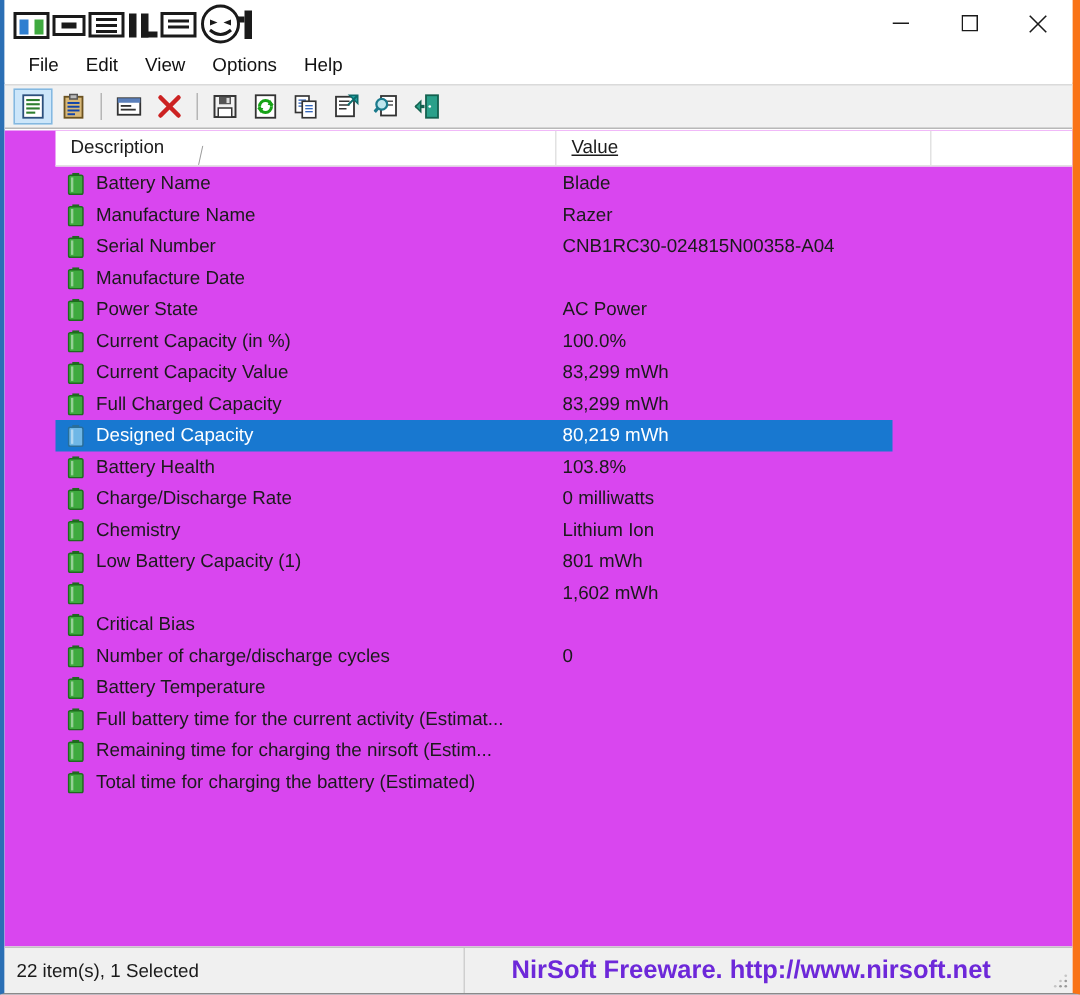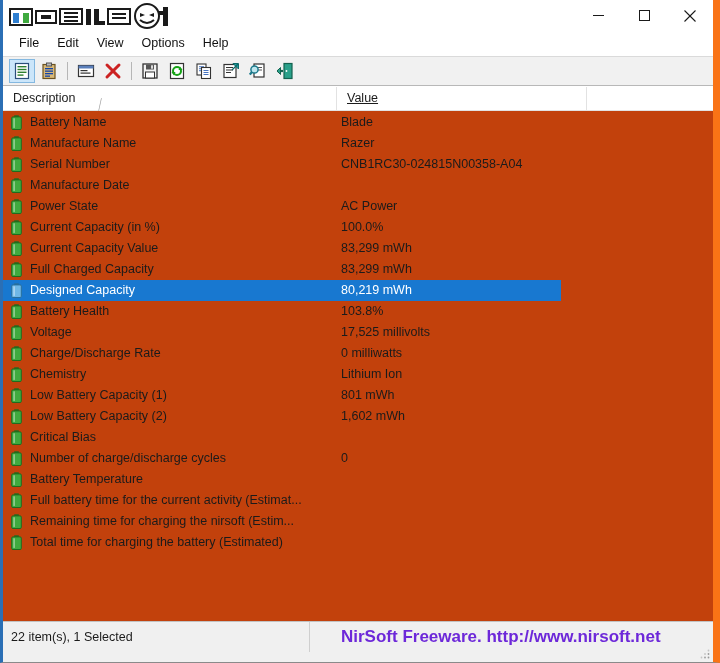--- a/index.html
+++ b/index.html
@@ -18,21 +18,21 @@
   }
 
   
   #app-window {
     position: absolute;
     left: 0; top: 0;
     width: 720px; height: 663px;
     background: #ffffff;
     box-sizing: border-box;
     border-left: 3px solid #2b6fb5;
-    border-right: 7px solid #f97316;
+    border-right: 5px solid #f97316;
     border-bottom: 1px solid #8a8a8a;
     overflow: hidden;
   }
 
   
   #title-bar {
     position: absolute;
     left: 0; top: 0;
     right: 0;
     height: 31px;
@@ -114,22 +114,23 @@
     background: #b6b6b6;
     margin: 0 5px 0 4px;
   }
 
   
   #listview {
     position: absolute;
     left: 0; top: 87px;
     right: 0;
     bottom: 31px;
-    background: #c2410c;
+    background: #d946ef;
     overflow: hidden;
+    padding-left: 34px;
   }
   #list-header {
     position: relative;
     height: 23px;
     background: #ffffff;
     border-bottom: 1px solid #e2e2e2;
   }
   .hdr-cell {
     position: absolute;
     top: 0;
@@ -201,21 +202,21 @@
     width: 558px;
     height: 21px;
     background: #1878d0;
   }
 
   
   #status-bar {
     position: absolute;
     left: 0; right: 0;
     bottom: 0;
-    height: 41px;
+    height: 31px;
     background: #f0f0f0;
     border-top: 1px solid #c2c2c2;
     box-sizing: border-box;
   }
   #status-left {
     position: absolute;
     left: 0; top: 0;
     width: 307px;
     height: 30px;
     line-height: 30px;
@@ -528,29 +529,20 @@
           </svg>
           <div class="cell-desc">Battery Health</div>
           <div class="cell-val">103.8%</div>
         </div>
         <div class="row">
           <svg class="battery-icon" viewBox="0 0 11 15">
             <rect x="3.2" y="0.3" width="4.6" height="1.6" fill="#1f6b1f"></rect>
             <rect x="0.7" y="1.9" width="9.6" height="12.6" rx="1.2" fill="#3faa3f" stroke="#1f6b1f" stroke-width="1"></rect>
             <rect x="2.3" y="3.3" width="1.6" height="9.6" fill="rgba(255,255,255,0.45)"></rect>
           </svg>
-          <div class="cell-desc">Voltage</div>
-          <div class="cell-val">17,525 millivolts</div>
-        </div>
-        <div class="row">
-          <svg class="battery-icon" viewBox="0 0 11 15">
-            <rect x="3.2" y="0.3" width="4.6" height="1.6" fill="#1f6b1f"></rect>
-            <rect x="0.7" y="1.9" width="9.6" height="12.6" rx="1.2" fill="#3faa3f" stroke="#1f6b1f" stroke-width="1"></rect>
-            <rect x="2.3" y="3.3" width="1.6" height="9.6" fill="rgba(255,255,255,0.45)"></rect>
-          </svg>
           <div class="cell-desc">Charge/Discharge Rate</div>
           <div class="cell-val">0 milliwatts</div>
         </div>
         <div class="row">
           <svg class="battery-icon" viewBox="0 0 11 15">
             <rect x="3.2" y="0.3" width="4.6" height="1.6" fill="#1f6b1f"></rect>
             <rect x="0.7" y="1.9" width="9.6" height="12.6" rx="1.2" fill="#3faa3f" stroke="#1f6b1f" stroke-width="1"></rect>
             <rect x="2.3" y="3.3" width="1.6" height="9.6" fill="rgba(255,255,255,0.45)"></rect>
           </svg>
           <div class="cell-desc">Chemistry</div>
@@ -564,21 +556,20 @@
           </svg>
           <div class="cell-desc">Low Battery Capacity (1)</div>
           <div class="cell-val">801 mWh</div>
         </div>
         <div class="row">
           <svg class="battery-icon" viewBox="0 0 11 15">
             <rect x="3.2" y="0.3" width="4.6" height="1.6" fill="#1f6b1f"></rect>
             <rect x="0.7" y="1.9" width="9.6" height="12.6" rx="1.2" fill="#3faa3f" stroke="#1f6b1f" stroke-width="1"></rect>
             <rect x="2.3" y="3.3" width="1.6" height="9.6" fill="rgba(255,255,255,0.45)"></rect>
           </svg>
-          <div class="cell-desc">Low Battery Capacity (2)</div>
           <div class="cell-val">1,602 mWh</div>
         </div>
         <div class="row">
           <svg class="battery-icon" viewBox="0 0 11 15">
             <rect x="3.2" y="0.3" width="4.6" height="1.6" fill="#1f6b1f"></rect>
             <rect x="0.7" y="1.9" width="9.6" height="12.6" rx="1.2" fill="#3faa3f" stroke="#1f6b1f" stroke-width="1"></rect>
             <rect x="2.3" y="3.3" width="1.6" height="9.6" fill="rgba(255,255,255,0.45)"></rect>
           </svg>
           <div class="cell-desc">Critical Bias</div>
           <div class="cell-val"></div>

